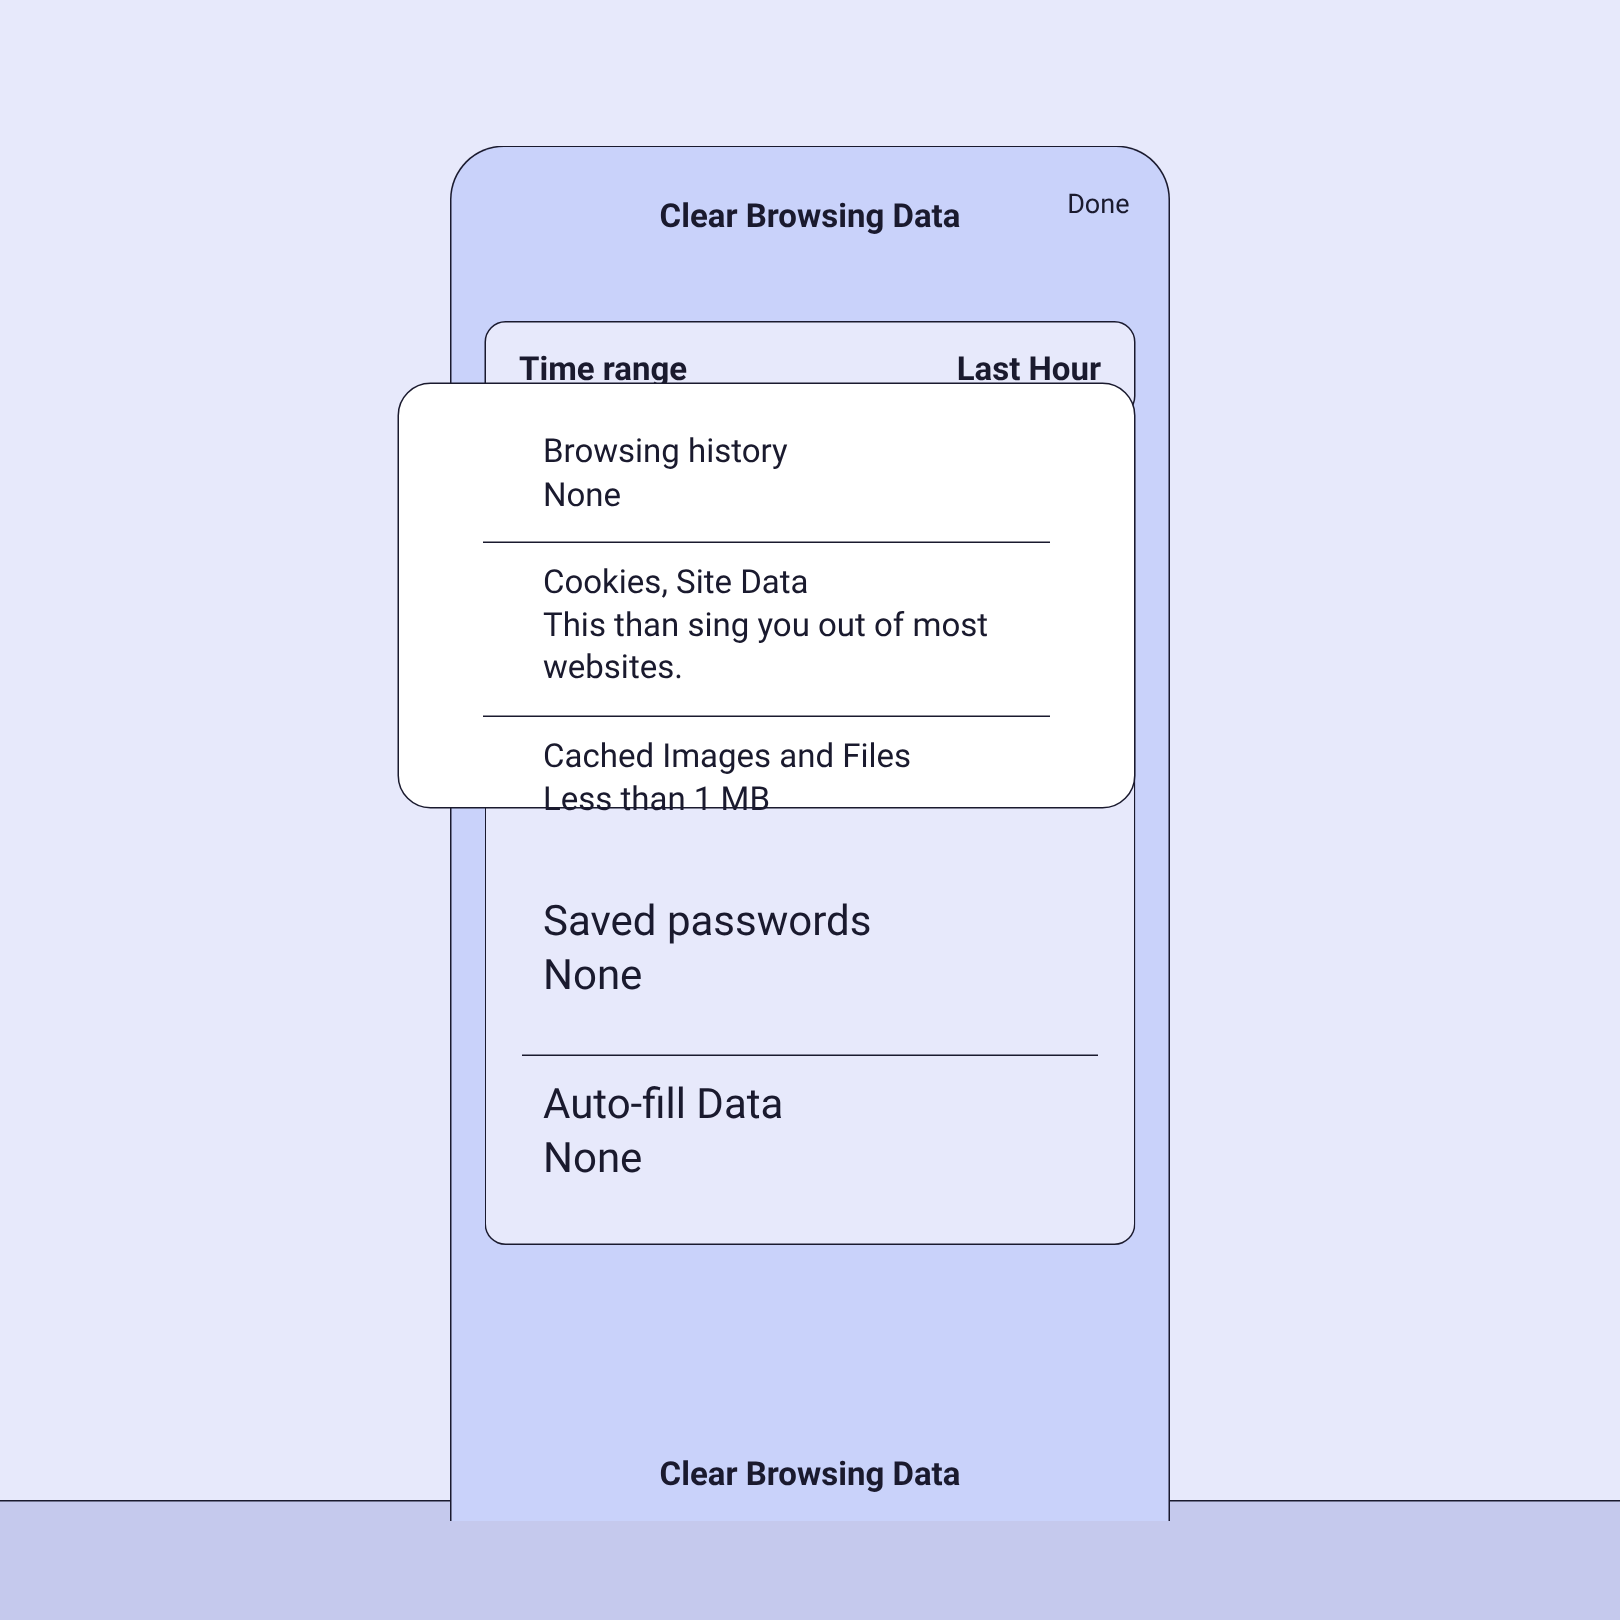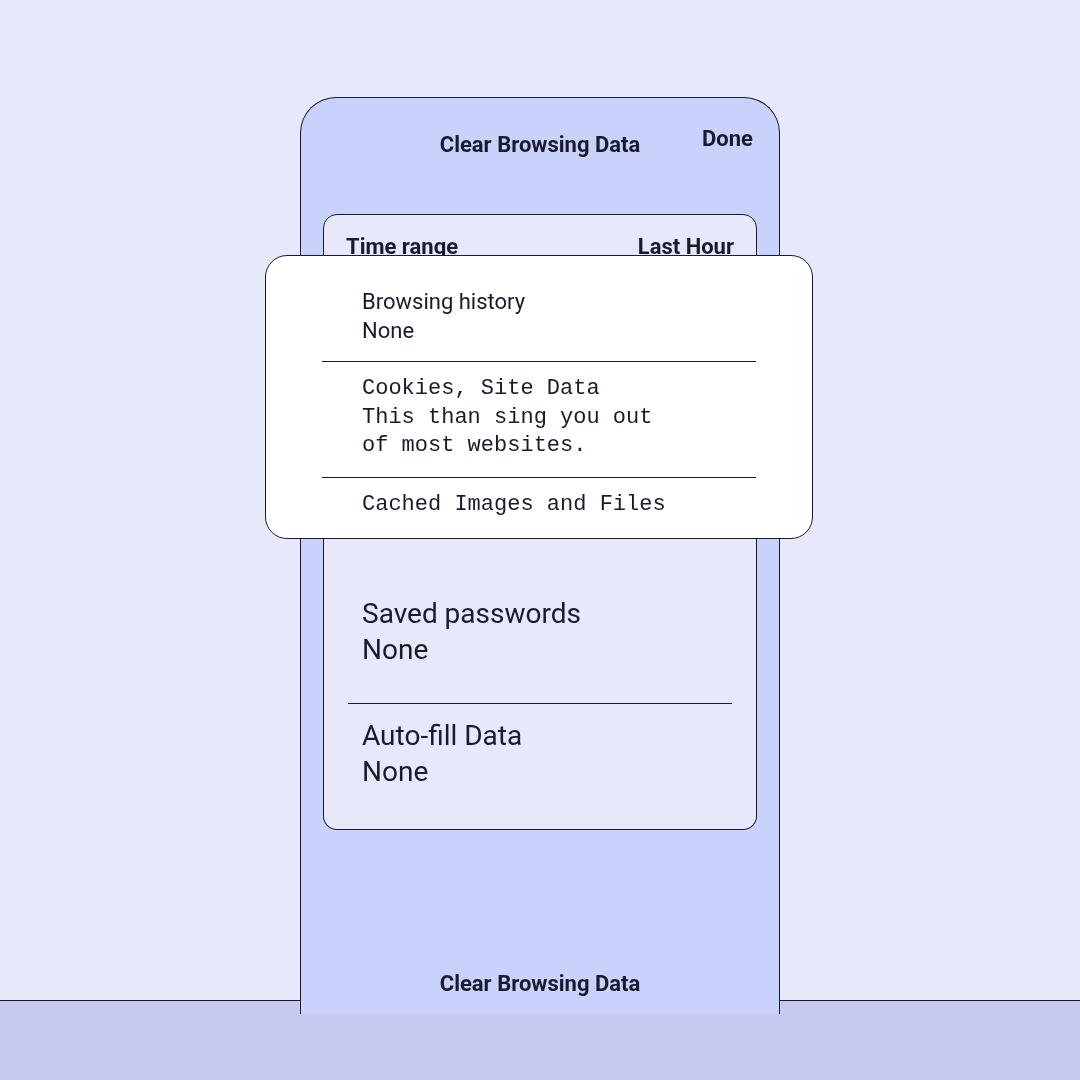--- a/index.html
+++ b/index.html
@@ -39,22 +39,22 @@
       height:40px;
       margin-bottom:50px;
     }
     .header-title {
       font-size:22px;
       font-weight:700;
     }
     .done-btn {
       position:absolute;
       right:4px; top:2px;
-      font-size:22px;
-      font-weight:700;
+      font-size:18px;
+      font-weight:400;
     }
     .time-range {
       border:1.5px solid #1a1a2e;
       border-radius:14px;
       background:#e7e9fb;
       height:64px;
       display:flex;
       align-items:center;
       justify-content:space-between;
       padding:0 22px;
@@ -74,39 +74,39 @@
       padding:14px 38px 18px 38px;
       font-size:28px;
       line-height:1.3;
     }
     .option + .option { border-top:1.5px solid #1a1a2e; margin:16px 24px; padding-left:14px; padding-right:14px;}
     .option:first-child { margin:0 24px; padding-left:14px; padding-right:14px;}
     .option:last-child { padding-bottom:22px; }
     .overlay-card {
       position:absolute;
       left:265px; top:255px;
-      width:548px; height:284px;
+      width:492px; height:284px;
       background:#ffffff;
       border:1.5px solid #1a1a2e;
       border-radius:22px;
       padding:22px 0 0 0;
     }
     .ov-option {
       padding:10px 56px 16px 96px;
       font-size:22px;
       line-height:1.3;
     }
     .ov-option + .ov-option { position:relative; }
     .ov-option + .ov-option::before{
       content:"";
       position:absolute;
       left:56px; right:56px; top:0;
       border-top:1.5px solid #1a1a2e;
     }
-    .ov-option + .ov-option { padding-top:14px;font-family:Liberation Mono, monospace; }
+    .ov-option + .ov-option { padding-top:14px; }
     .footer-btn {
       position:absolute;
       bottom:18px; left:0; right:0;
       text-align:center;
       font-size:22px;
       font-weight:700;
     }
   </style>
 </head>
 <body>
@@ -144,14 +144,15 @@
   <div class="ov-option">
     <div>Browsing history</div>
     <div>None</div>
   </div>
   <div class="ov-option">
     <div>Cookies, Site Data</div>
     <div style="max-width:300px">This than sing you out of most websites.</div>
   </div>
   <div class="ov-option">
     <div>Cached Images and Files</div>
+    <div>Less than 1 MB</div>
   </div>
 </div>
 
 </body></html>

